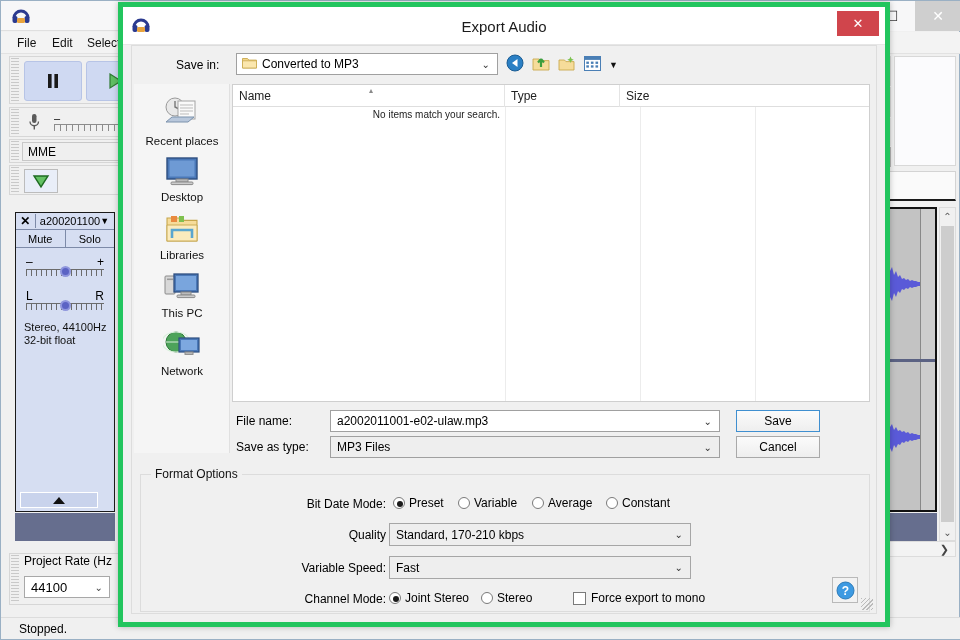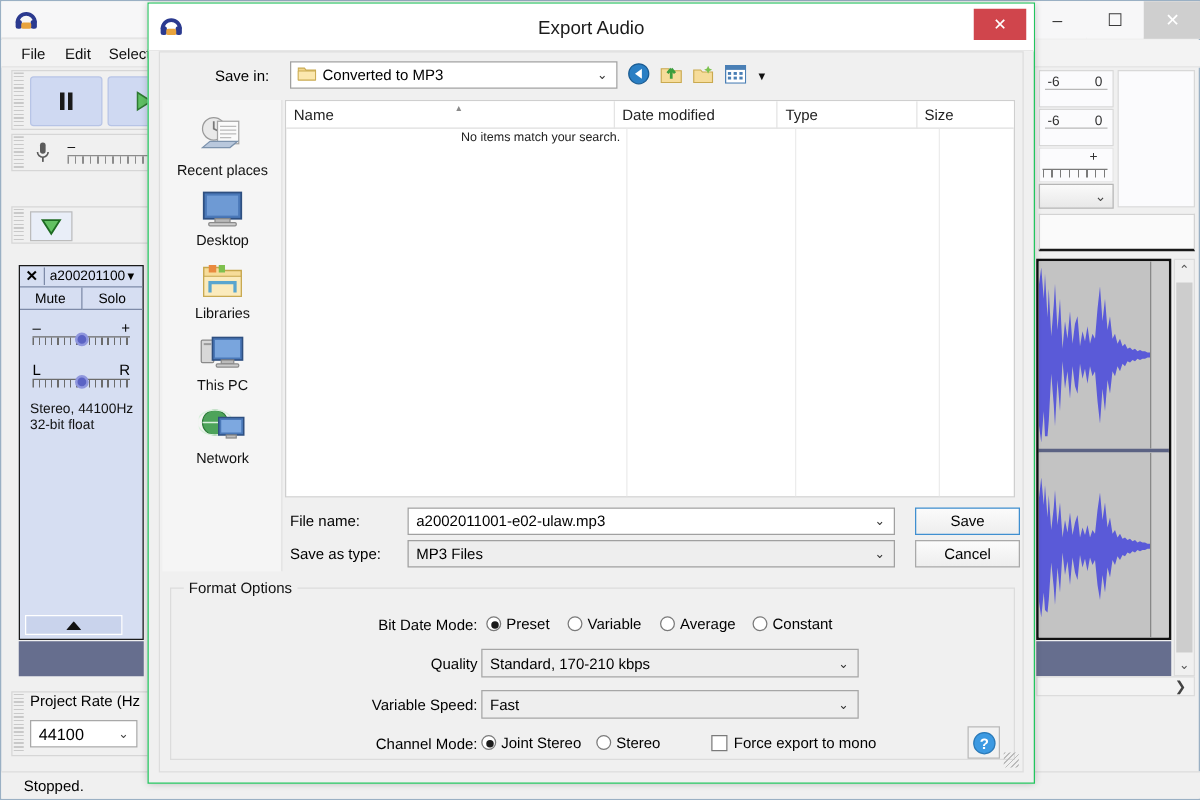--- a/index.html
+++ b/index.html
@@ -155,22 +155,22 @@
   }
   .rate-combo .cv { position: absolute; right: 6px; font-size: 10px; color: #444; }
   .status-bar {
     position: absolute; left: 0; bottom: 0; width: 960px; height: 22px;
     background: #f0f0f0; border-top: 1px solid #dcdcdc;
     display: flex; align-items: center; padding-left: 18px; font-size: 12px;
   }
 
   
   .dlg {
-    position: absolute; left: 118px; top: 2px; width: 710px; height: 625px;
-    background: #f0f0f0; border: 1px solid #22c55e;
+    position: absolute; left: 118px; top: 2px; width: 772px; height: 625px;
+    background: #f0f0f0; border: 5px solid #22c55e;
     box-shadow: 0 0 6px rgba(0,0,0,0.25);
   }
   .dlg-title {
     position: absolute; left: 0; top: 0; right: 0; height: 38px;
     background: #ffffff; border-bottom: 1px solid #e6e6e6;
   }
   .dlg-title .ico { position: absolute; left: 8px; top: 9px; width: 20px; height: 18px; }
   .dlg-title .txt {
     position: absolute; left: 0; right: 0; top: 11px;
     text-align: center; font-size: 15px; color: #1b1b1b;
@@ -337,20 +337,24 @@
           <path d="M2 8.5 A4.2 4.2 0 0 0 10.5 8.5" fill="none" stroke="#5b5b5b" stroke-width="1.3"></path>
           <rect x="5.6" y="12.5" width="1.4" height="4" fill="#5b5b5b"></rect>
         </svg>
       </div>
       <div style="position:absolute; left:44px; top:4px; font-size:11px;">–</div>
       <div style="position:absolute; left:44px; top:16px; width:72px; height:7px;
         border-top:1px solid #8c8c8c;
         background: repeating-linear-gradient(to right,#8c8c8c 0,#8c8c8c 1px,transparent 1px,transparent 6px);"></div>
     </div>
 
+    <div class="tb-dock" style="left:8px; top:138px; width:120px; height:24px;">
+      <div class="grip"></div>
+      <div class="mme-box" style="left:12px; top:2px; width:104px; height:19px;">MME</div>
+    </div>
 
     <div class="tb-dock" style="left:8px; top:164px; width:120px; height:30px;">
       <div class="grip"></div>
       <div class="green-tri-box" style="left:14px; top:3px; width:34px; height:24px;">
         <svg width="18" height="15" viewBox="0 0 18 15">
           <path d="M2 2 L16 2 L9 13 Z" fill="#63c163" stroke="#1e6b22" stroke-width="1.4"></path>
         </svg>
       </div>
     </div>
 
@@ -596,21 +600,20 @@
               <rect x="22" y="22" width="8" height="2.4" fill="#bbb" stroke="#8a8a8a"></rect>
             </svg>
           </span>
           <div class="plabel">Network</div>
         </div>
       </div>
 
       <div class="filelist">
         <div class="fl-head">
           <div class="fl-col" style="width:272px;">Name</div>
-          <div class="fl-col" style="width:135px;">Date modified</div>
           <div class="fl-col" style="width:115px;">Type</div>
           <div class="fl-col" style="width:80px; border-right:none;">Size</div>
           <div class="fl-sortmark">▴</div>
         </div>
         <div class="fl-vline" style="left:272px;"></div>
         <div class="fl-vline" style="left:407px;"></div>
         <div class="fl-vline" style="left:522px;"></div>
         <div class="fl-empty" style="width:407px;">No items match your search.</div>
       </div>
 

